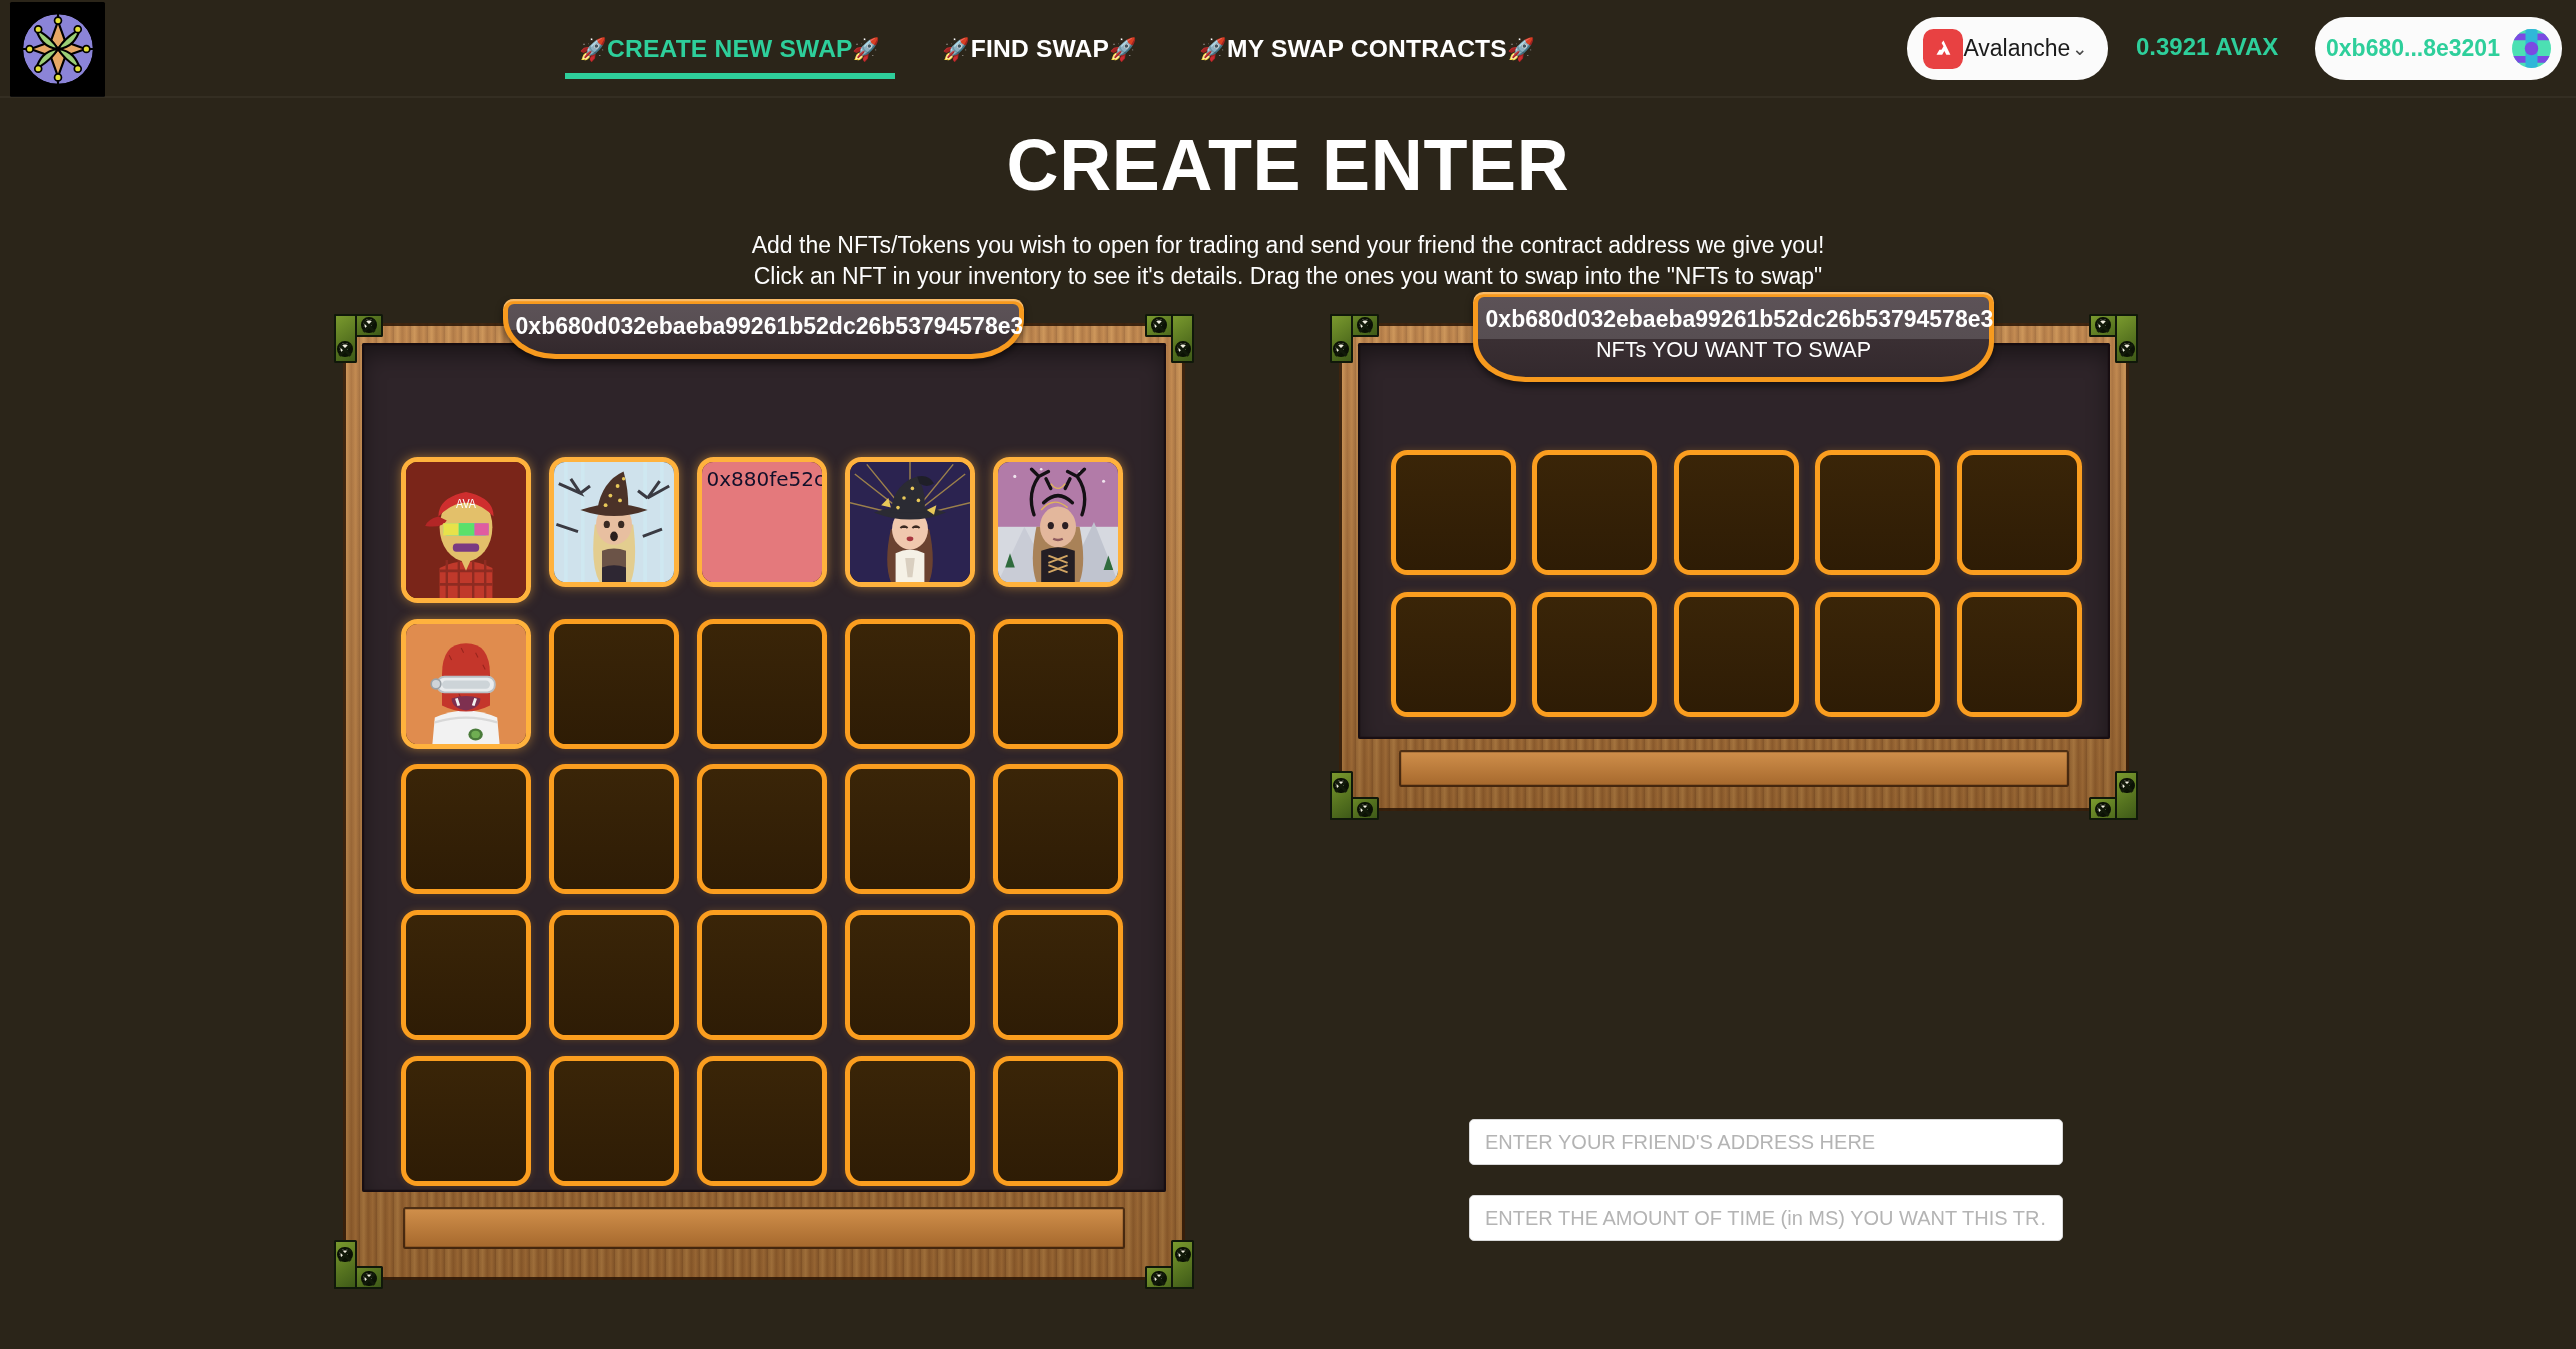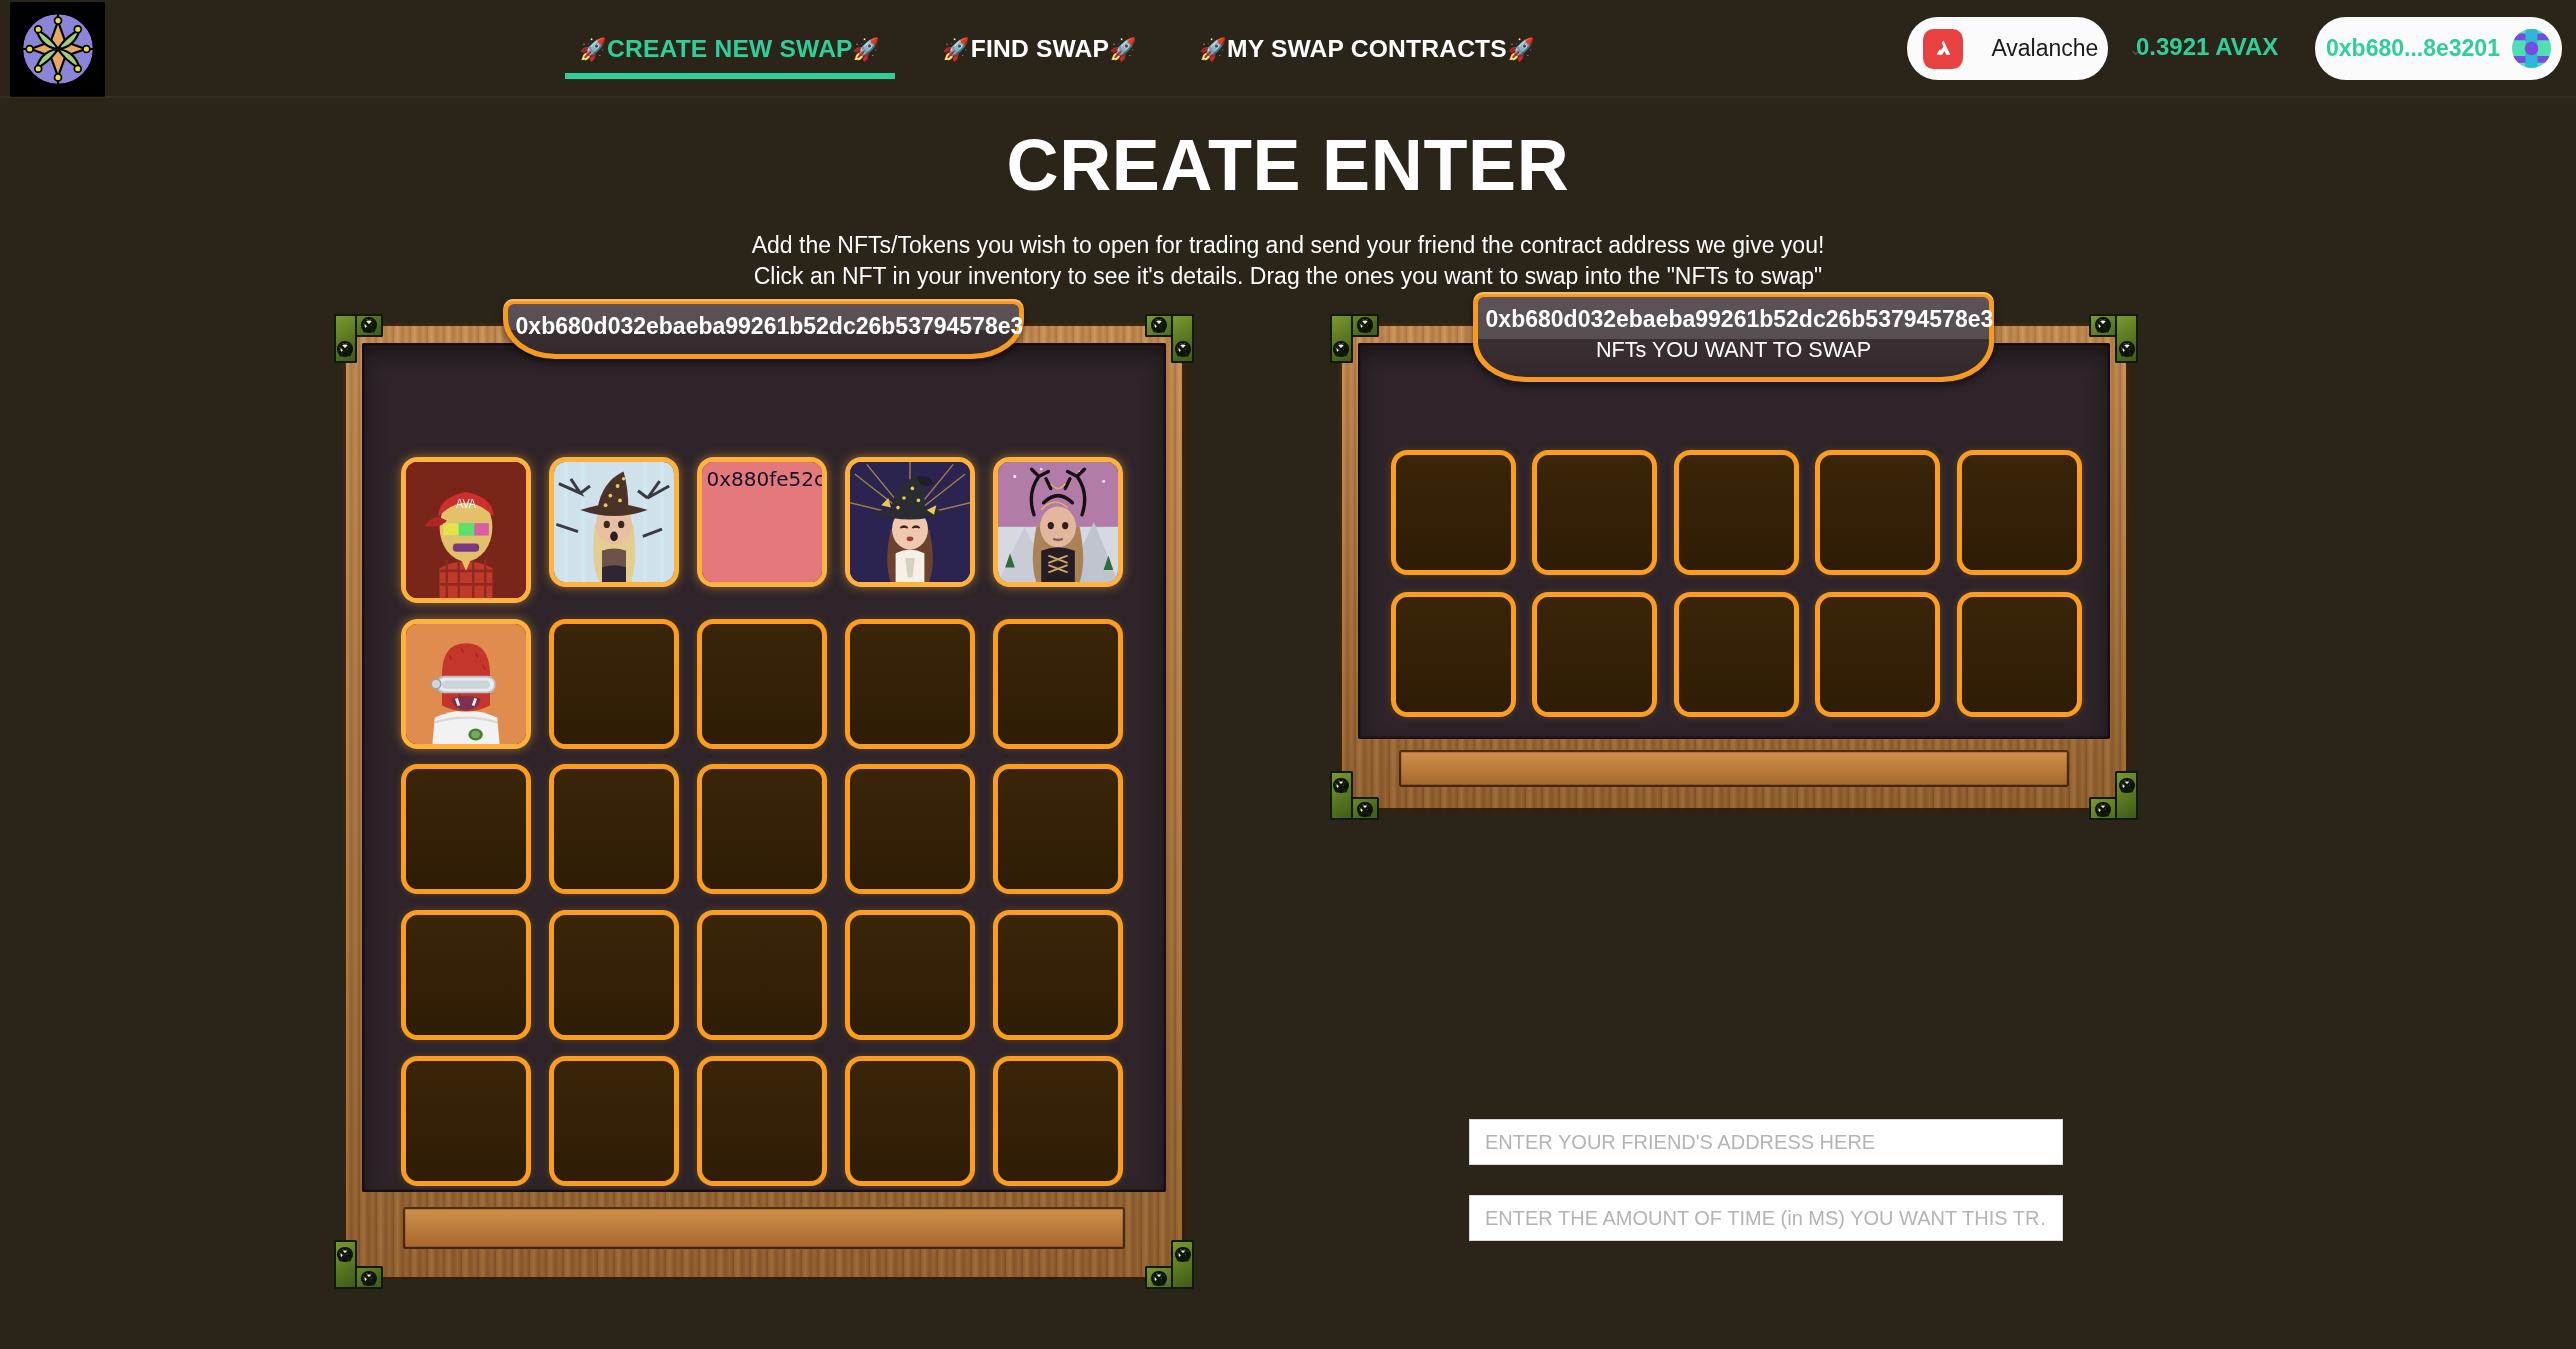--- a/index.html
+++ b/index.html
@@ -63,21 +63,21 @@
     background: #2ecf9b;
   }
 
   .chain-pill {
     position: absolute;
     left: 1907px; top: 17px;
     width: 201px; height: 63px;
     background: #fbfbfb;
     border-radius: 31px;
     display: flex; align-items: center;
-    gap: 28px;
+    gap: 0;
     padding: 0 16.4px;
     cursor: pointer;
   }
   .avax-mark {
     width: 40px; height: 40px;
     border-radius: 10.4px;
     background: #e84142;
     display:flex; align-items:center; justify-content:center;
     flex: 0 0 auto;
   }
@@ -236,21 +236,21 @@
     white-space:nowrap; overflow:hidden;
     font-family:"DejaVu Sans", sans-serif;
   }
 
   
   .formcol { position:absolute; }
   .field {
     width: 594px; height: 46px;
     background: #ffffff;
     border: 1.5px solid #d8d8d8;
-    border-radius: 0;
+    border-radius: 5px;
     font-size: 20px;
     color: #1a1a1a;
     padding: 0 15px;
     font-family:"Liberation Sans", sans-serif;
     outline: none;
     display:block;
   }
   .field::placeholder { color:#b4b4b4; }
   .cta-wrap { text-align:center; width: 594px; margin-top: 22.3px; }
   .cta {

